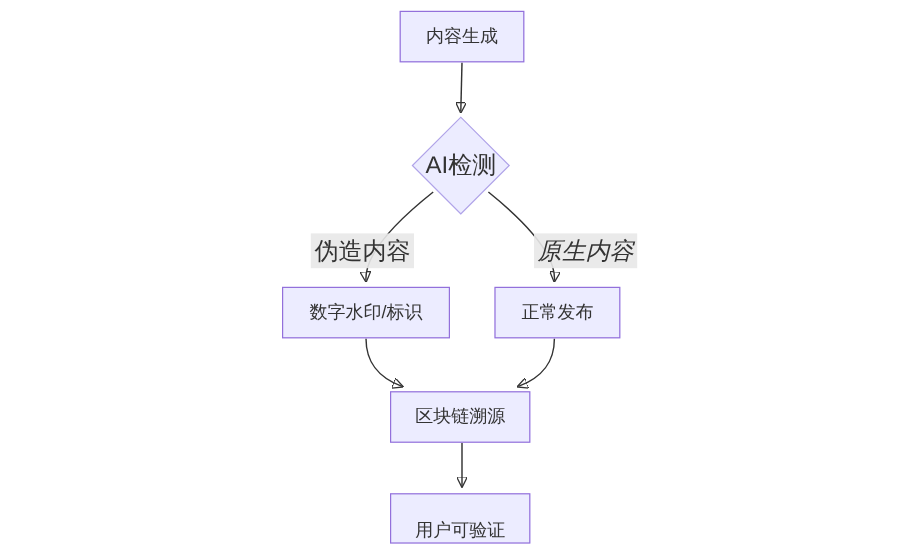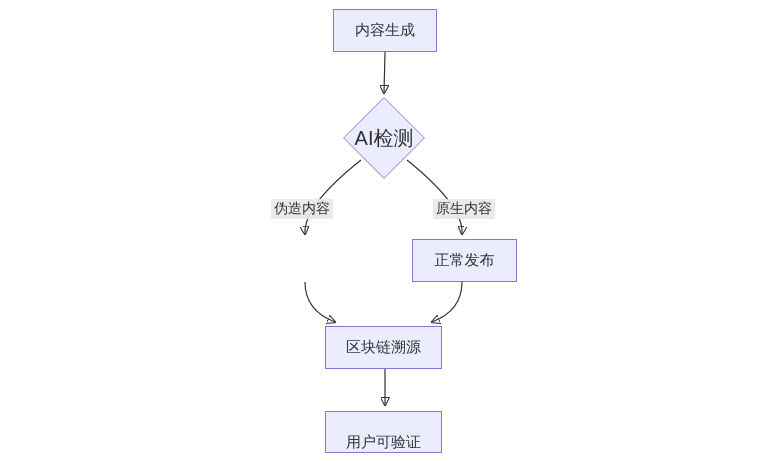--- a/index.html
+++ b/index.html
@@ -58,21 +58,21 @@
     transform: translate(-50%, -50%);
     font-size: 20px;
     color: #333333;
     white-space: nowrap;
   }
   .edge-label {
     position: absolute;
     transform: translate(-50%, -50%);
     background: rgba(232, 232, 232, 0.9);
     padding: 1px 3px;
-    font-size: 14px;
+    font-size: 20px;
     color: #333333;
     white-space: nowrap;
   }
 </style>
 </head>
 <body>
 
 <div class="canvas">
 
   <svg class="edges" viewBox="0 0 768 461">
@@ -89,30 +89,33 @@
     <path d="M385,369 L385,405" marker-end="url(#arrowhead)"></path>
   </svg>
 
   <div class="node" style="left:333px; top:9px; width:104px; height:43px;">
     <span>内容生成</span>
   </div>
 
   <div class="diamond-shape"></div>
   <span class="diamond-label">AI检测</span>
 
+  <div class="node" style="left:235px; top:239px; width:140px; height:43px;">
+    <span>数字水印/标识</span>
+  </div>
 
   <div class="node" style="left:325px; top:326px; width:117px; height:43px;">
     <span>区块链溯源</span>
   </div>
 
   <div class="node" style="left:412px; top:239px; width:105px; height:43px;">
     <span>正常发布</span>
   </div>
 
   <div class="node" style="left:325px; top:411px; width:117px; height:42px;align-items:flex-end;">
     <span>用户可验证</span>
   </div>
 
   <div class="edge-label" style="left:302px; top:209px;">伪造内容</div>
 
-  <div class="edge-label" style="left:464px; top:209px;">原生内容</div>
+  <div class="edge-label" style="left:488px; top:209px;font-style:italic;">原生内容</div>
 
 </div>
 
 </body></html>

